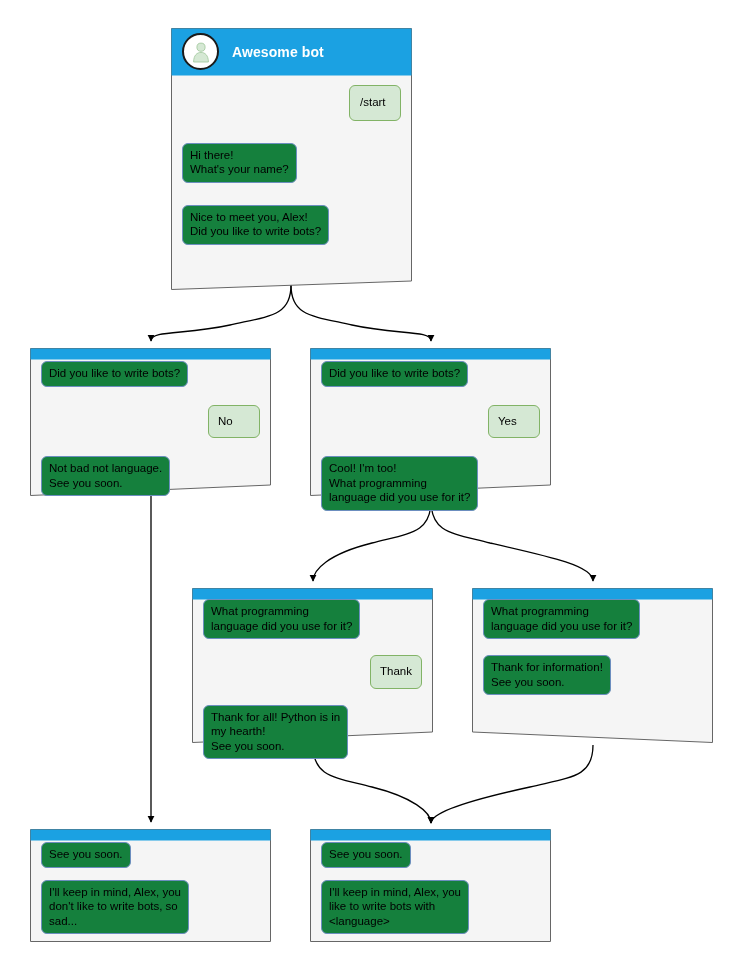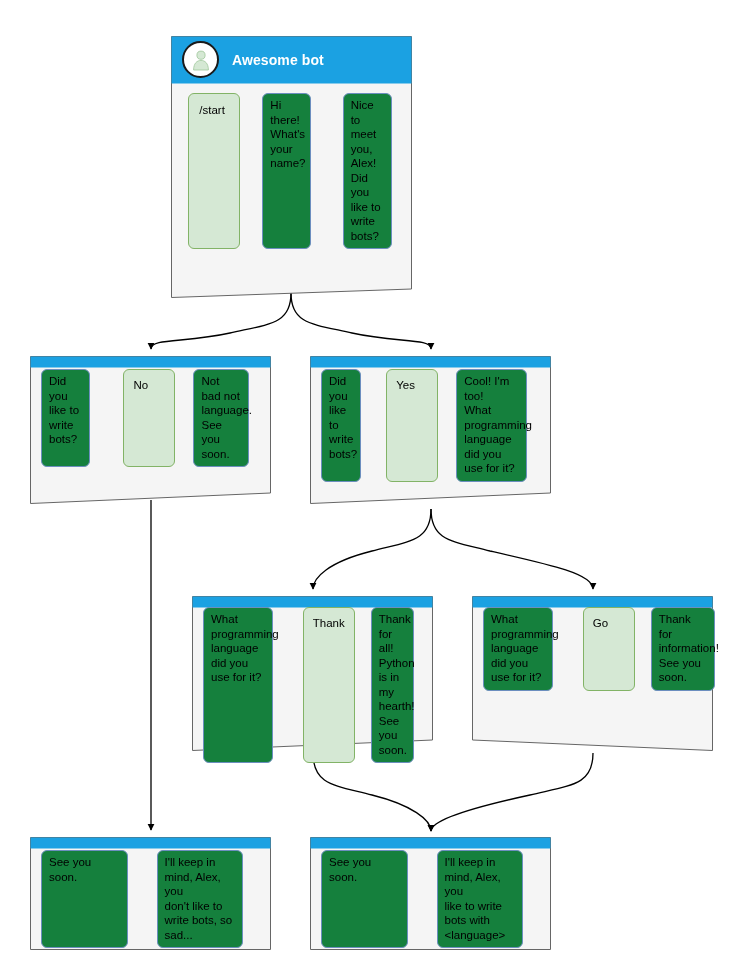--- a/index.html
+++ b/index.html
@@ -9,21 +9,21 @@
   }
   body {
     width: 743px;
     height: 971px;
     position: relative;
     overflow: hidden;
     font-family: "Liberation Sans", sans-serif;
   }
   #canvas {
     position: absolute;
-    left: 0; top: 8px;
+    left: 0; top: 0;
     width: 743px;
     height: 940px;
   }
   #edges {
     position: absolute;
     left: 0; top: 0;
     width: 743px;
     height: 971px;
     pointer-events: none;
     z-index: 1;
@@ -82,21 +82,22 @@
     letter-spacing: 0.1px;
     white-space: nowrap;
   }
   .chat {
     position: absolute;
     left: 0;
     width: 100%;
     box-sizing: border-box;
     padding: 0 11px;
     display: flex;
-    flex-direction: row;
+    flex-direction: column;
+    align-items: center;
   }
   .bubble-row {
     display: flex;
     width: 100%;
   }
   .bubble-row.left { justify-content: flex-start; }
   .bubble-row.right { justify-content: flex-end; }
   .bubble {
     border-radius: 6px;
     border: 1px solid;
@@ -254,23 +255,20 @@
       <polygon points="0.5,0.5 240.5,0.5 240.5,154.5 0.5,144" fill="#f5f5f5" stroke="#666666" stroke-width="1"></polygon>
       <rect x="0.5" y="0.5" width="240" height="11" fill="#1ba1e2" stroke="none"></rect>
     </svg>
     <div class="node-content">
       <div class="titlebar"></div>
       <div class="chat" style="top:11px; gap:16px;">
         <div class="bubble-row left">
           <div class="bubble bot">What programming
 language did you use for it?</div>
         </div>
-        <div class="bubble-row right">
-          <div class="bubble user">Go</div>
-        </div>
         <div class="bubble-row left">
           <div class="bubble bot">Thank for information!
 See you soon.</div>
         </div>
       </div>
     </div>
   </div>
 
   <div class="node" style="left:30px; top:829px; width:241px; height:113px;">
     <svg class="node-shape" viewBox="0 0 241 113" preserveAspectRatio="none">

